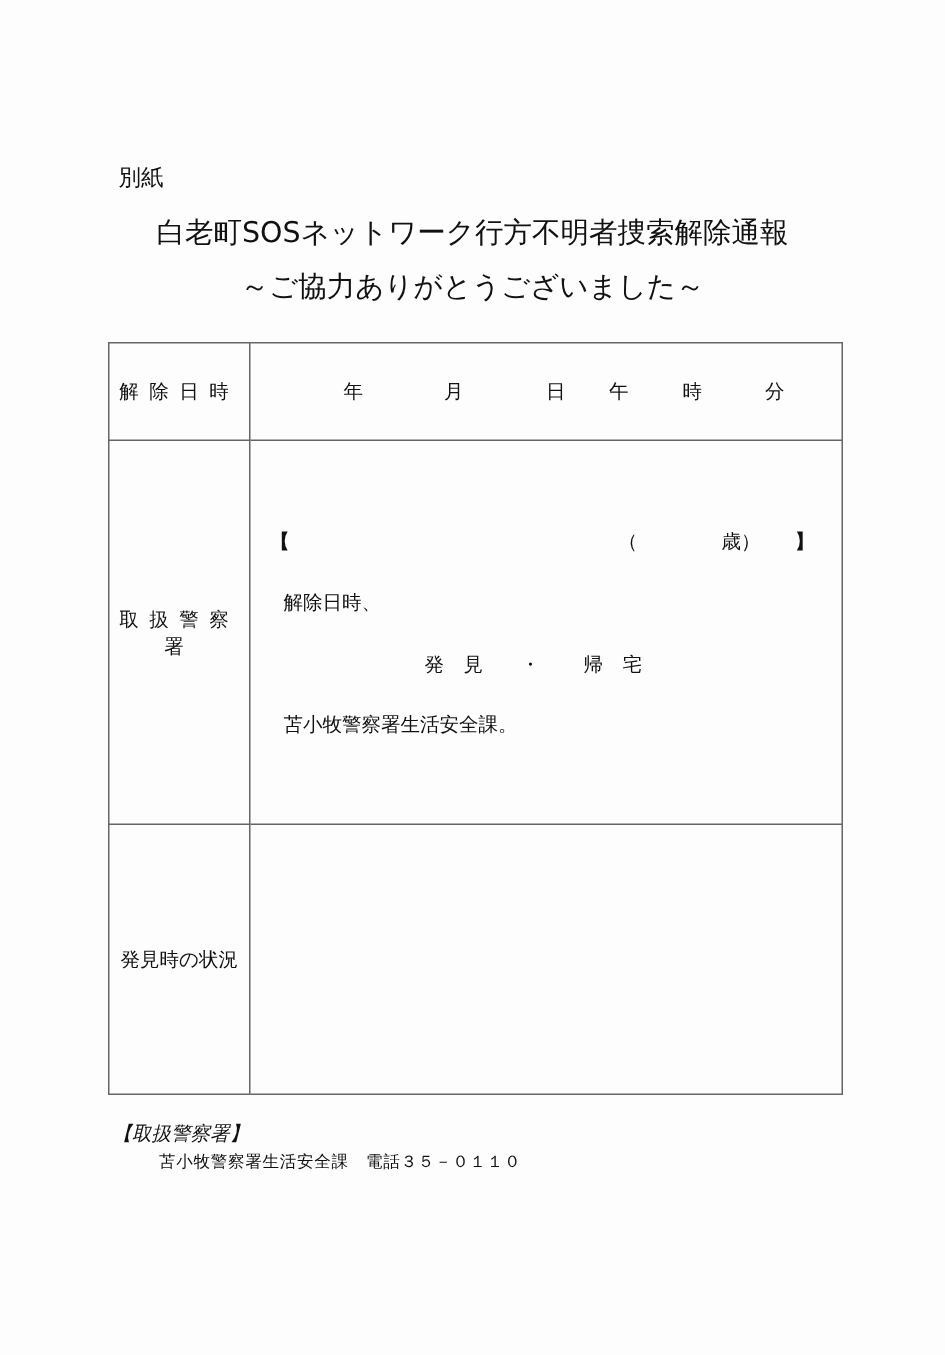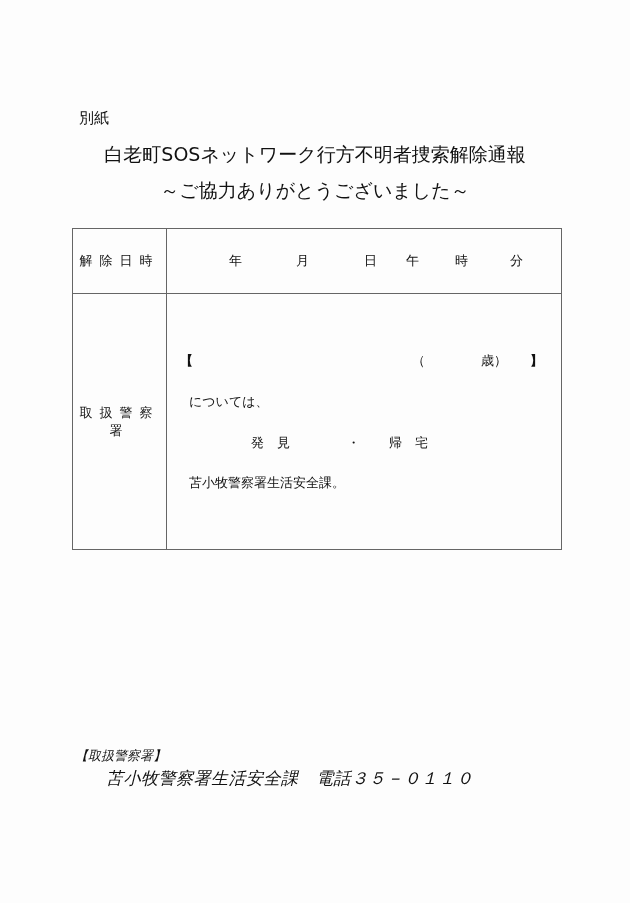--- a/index.html
+++ b/index.html
@@ -16,21 +16,21 @@
   tr.r1 { height:64px; }
   tr.r2 { height:255px; }
   tr.r3 { height:180px; }
   .spaced { letter-spacing:7px; }
   .dt { position:relative; height:64px; }
   .dt span { position:absolute; top:23px; }
   .reason { position:relative; height:255px; }
   .reason span { position:absolute; }
   .bold { font-weight:bold; font-family:"DejaVu Sans","Liberation Sans",sans-serif; }
   .footer1 { left:75px; top:747px; font-size:13px;font-style:italic; }
-  .footer2 { left:106px; top:767px; font-size:17px; letter-spacing:0.5px;font-style:italic; }
+  .footer2 { left:106px; top:767px; font-size:11px; letter-spacing:0.5px; }
 </style>
 </head>
 <body>
 
 <div class="abs attach">別紙</div>
 <div class="abs title t1">白老町SOSネットワーク行方不明者捜索解除通報</div>
 <div class="abs title t2">～ご協力ありがとうございました～</div>
 
 <table class="form">
   <tbody>
@@ -48,25 +48,29 @@
     </td>
   </tr>
   <tr class="r2">
     <td class="lbl"><span class="spaced">取扱警察署</span></td>
     <td>
       <div class="reason">
         <span class="bold" style="left:13px;top:58px">【</span>
         <span style="left:245px;top:58px">（</span>
         <span style="left:314px;top:58px">歳）</span>
         <span class="bold" style="left:363px;top:58px">】</span>
-        <span style="left:22px;top:99px">については、</span>
-        <span style="left:84px;top:140px">発　見</span>
+        <span style="left:22px;top:99px">解除日時、</span>
+        <span style="left:116px;top:140px">発　見</span>
         <span style="left:180px;top:140px">・</span>
         <span style="left:222px;top:140px">帰　宅</span>
         <span style="left:22px;top:180px">苫小牧警察署生活安全課。</span>
       </div>
     </td>
+  </tr>
+  <tr class="r3">
+    <td class="lbl">発見時の状況</td>
+    <td></td>
   </tr>
 </tbody>
   </table>
 
 <div class="abs footer1">【取扱警察署】</div>
 <div class="abs footer2">苫小牧警察署生活安全課　電話３５－０１１０</div>
 
 </body></html>

